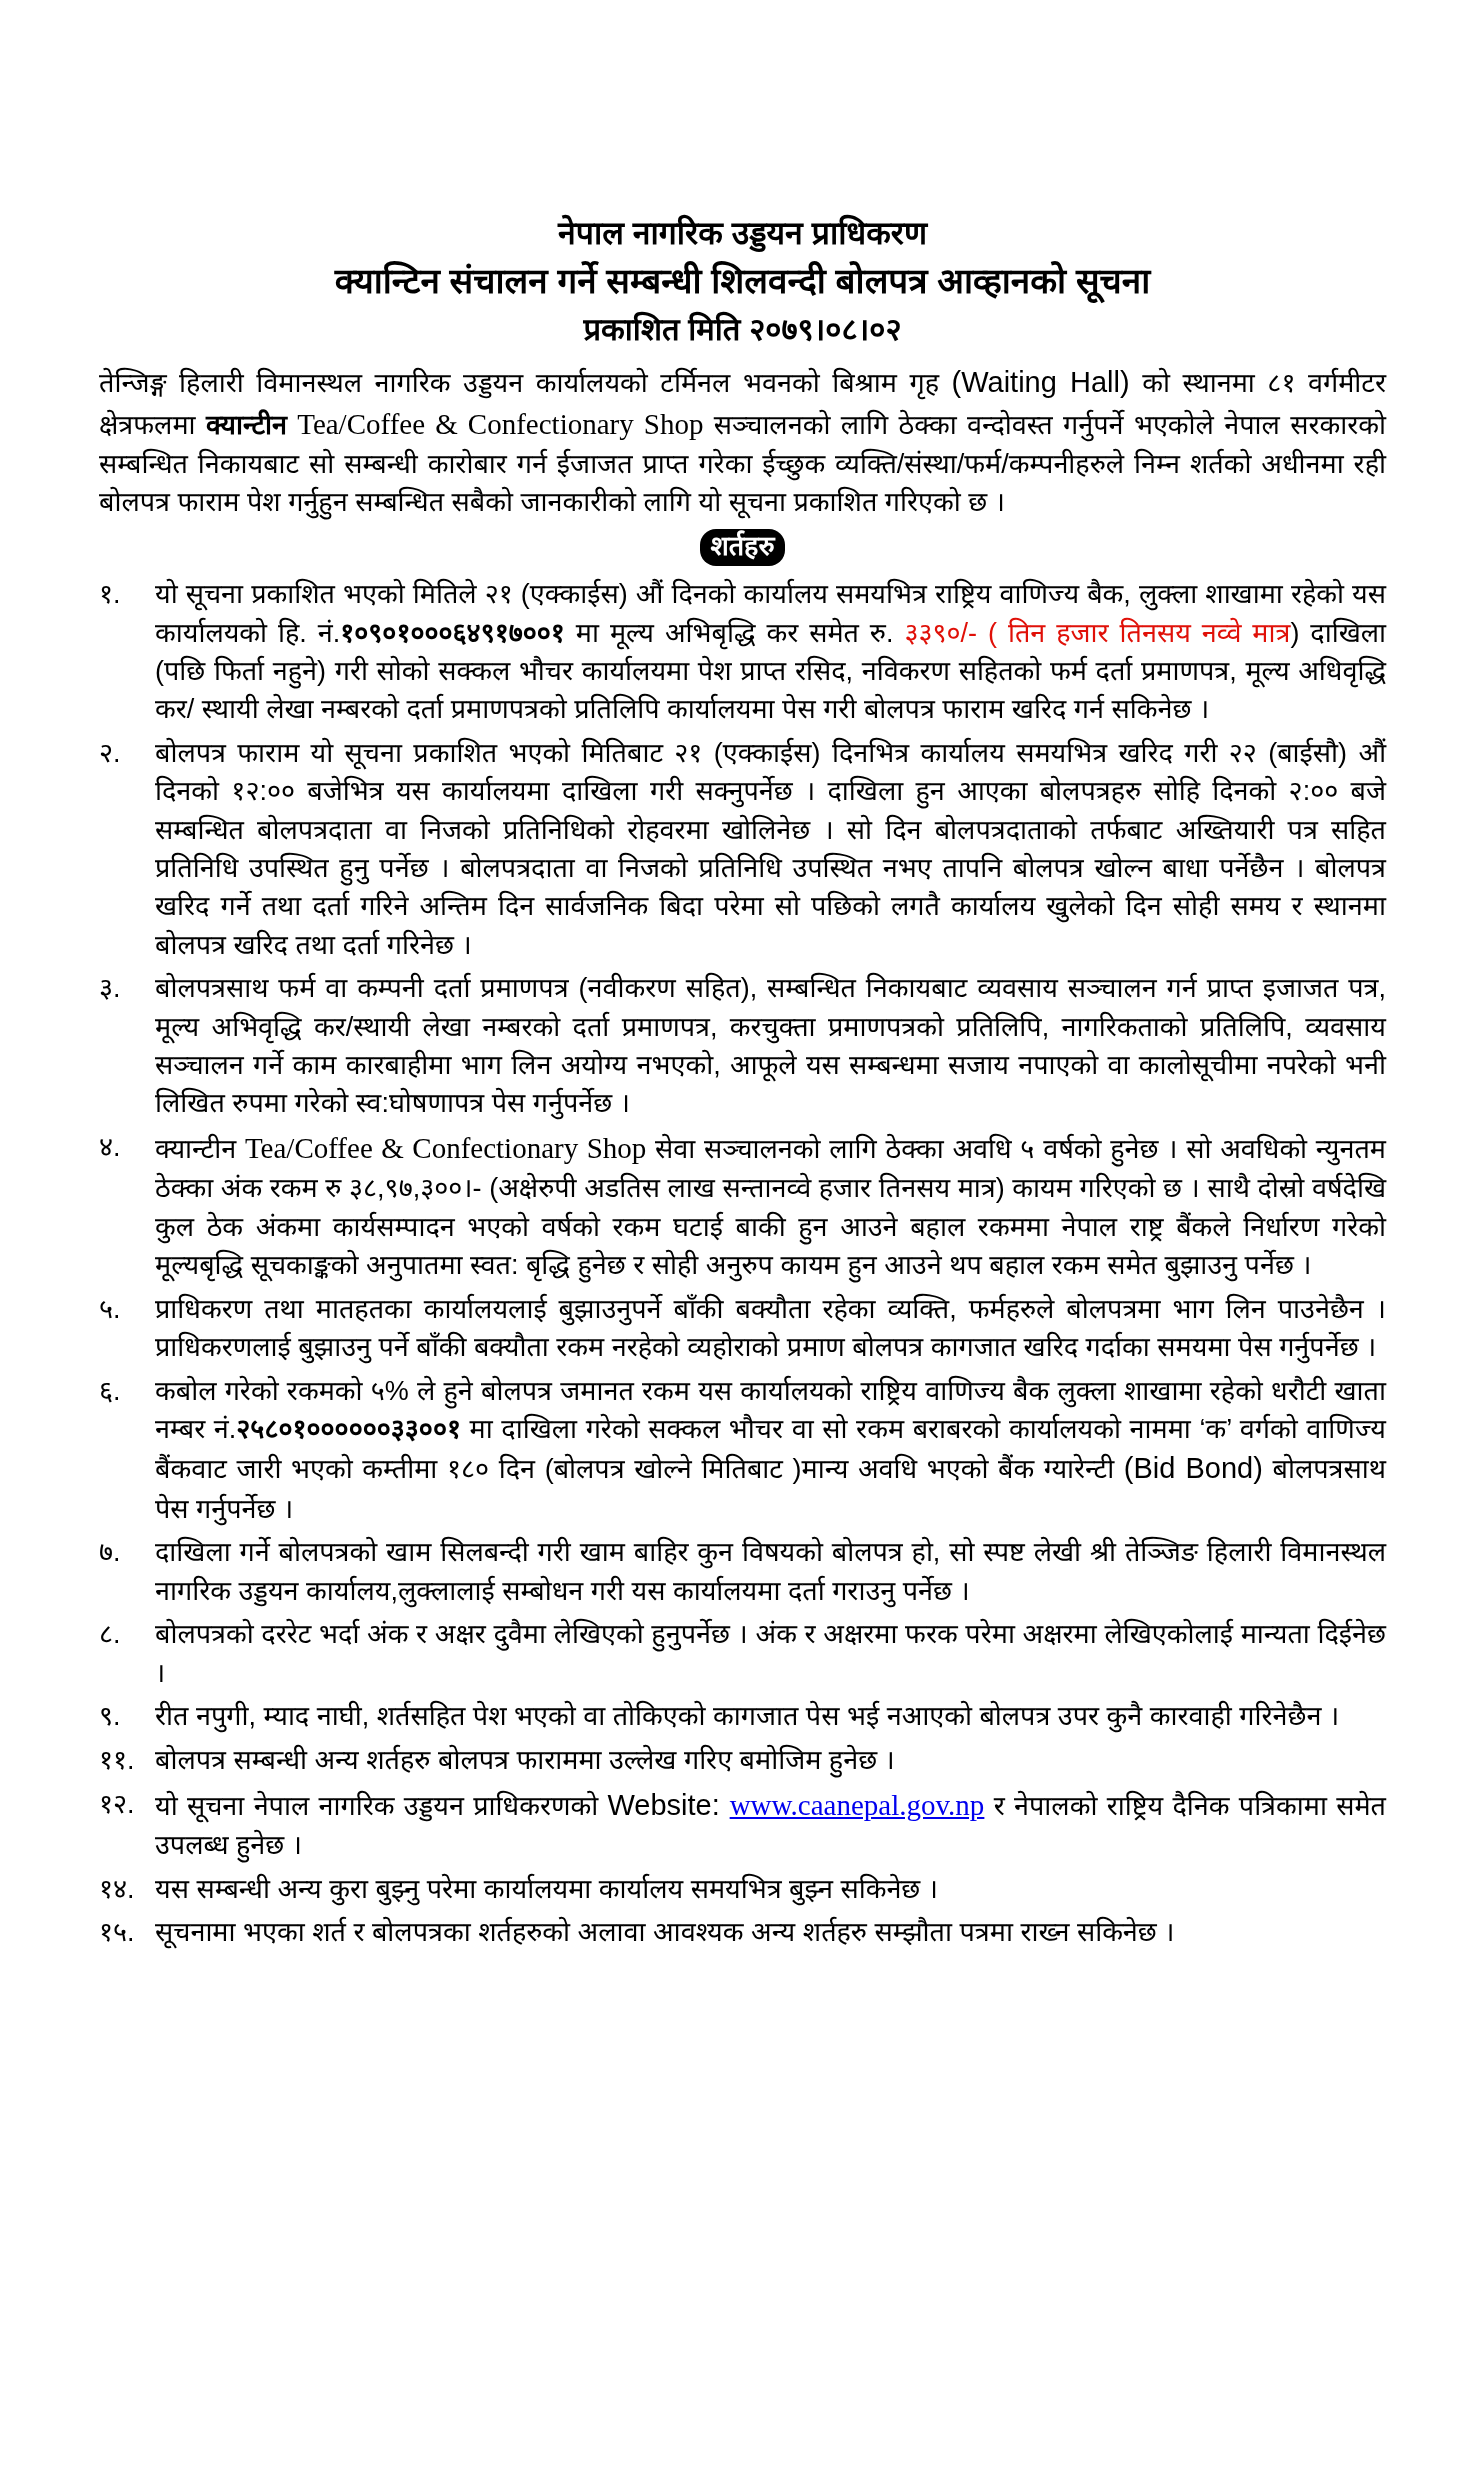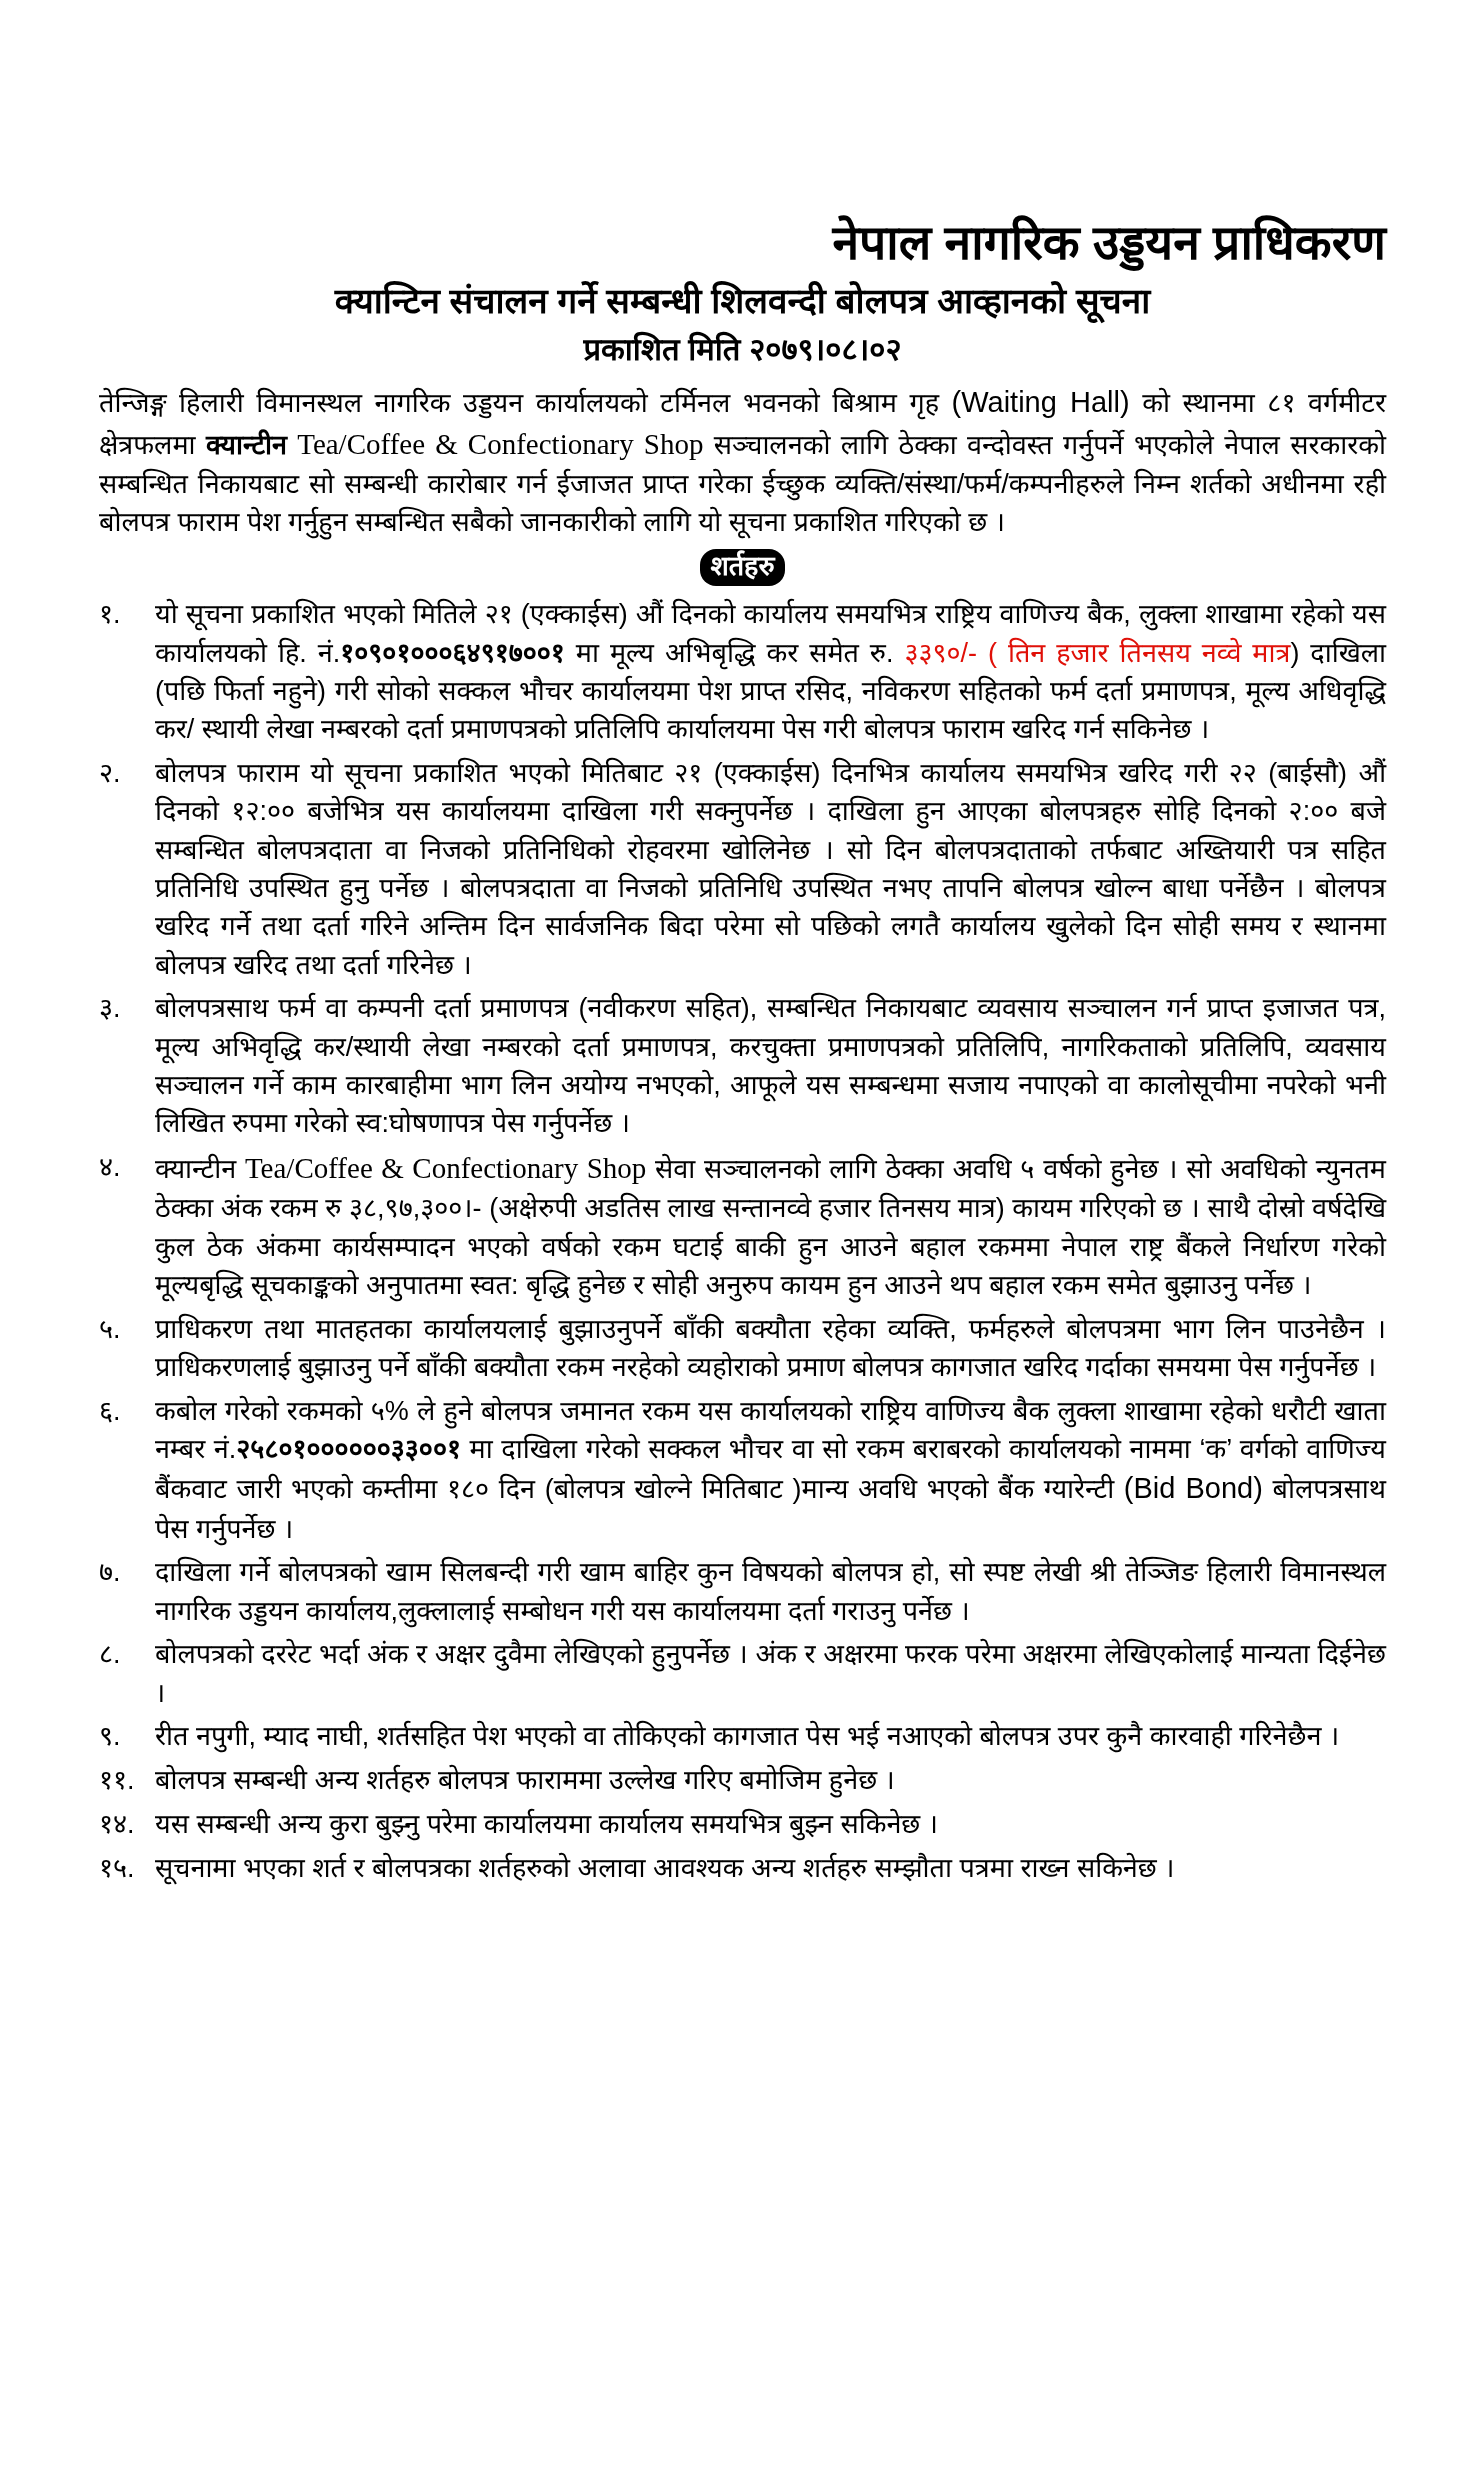--- a/index.html
+++ b/index.html
@@ -15,25 +15,24 @@
   }
   .doc {
     padding: 213px 97px 54px 99px;
     box-sizing: border-box;
     width: 1483px;
   }
   .title-block {
     text-align: center;
   }
   .title-org {
-    font-size: 48px;
+    font-size: 32px;
     font-weight: bold;
     margin: 0 0 5.4px 0;
     line-height: 1.25;
-    text-align: right;
   }
   .title-office {
     font-size: 35px;
     font-weight: bold;
     margin: 0 0 5.4px 0;
     line-height: 1.3;
   }
   .title-notice {
     font-size: 35px;
     font-weight: bold;
@@ -149,20 +148,24 @@
       </div>
       <div class="term-item">
         <span class="term-num">९.</span>
         <span class="term-body"><span class="seg">रीत नपुगी, म्याद नाघी, शर्तसहित पेश भएको वा तोकिएको कागजात पेस भई नआएको बोलपत्र उपर कुनै कारवाही गरिनेछैन ।</span></span>
       </div>
       <div class="term-item">
         <span class="term-num">११.</span>
         <span class="term-body"><span class="seg">बोलपत्र सम्बन्धी अन्य शर्तहरु बोलपत्र फाराममा उल्लेख गरिए बमोजिम हुनेछ ।</span></span>
       </div>
       <div class="term-item">
+        <span class="term-num">१२.</span>
+        <span class="term-body"><span class="seg">यो सूचना नेपाल नागरिक उड्डयन प्राधिकरणको </span><span class="seg seg-latinsans">Website: </span><span class="seg seg-link">www.caanepal.gov.np</span><span class="seg"> र नेपालको राष्ट्रिय दैनिक पत्रिकामा समेत उपलब्ध हुनेछ ।</span></span>
+      </div>
+      <div class="term-item">
         <span class="term-num">१४.</span>
         <span class="term-body"><span class="seg">यस सम्बन्धी अन्य कुरा बुझ्नु परेमा कार्यालयमा कार्यालय समयभित्र बुझ्न सकिनेछ ।</span></span>
       </div>
       <div class="term-item">
         <span class="term-num">१५.</span>
         <span class="term-body"><span class="seg">सूचनामा भएका शर्त र बोलपत्रका शर्तहरुको अलावा आवश्यक अन्य शर्तहरु सम्झौता पत्रमा राख्न सकिनेछ ।</span></span>
       </div>
     </div>
 </div>
 

